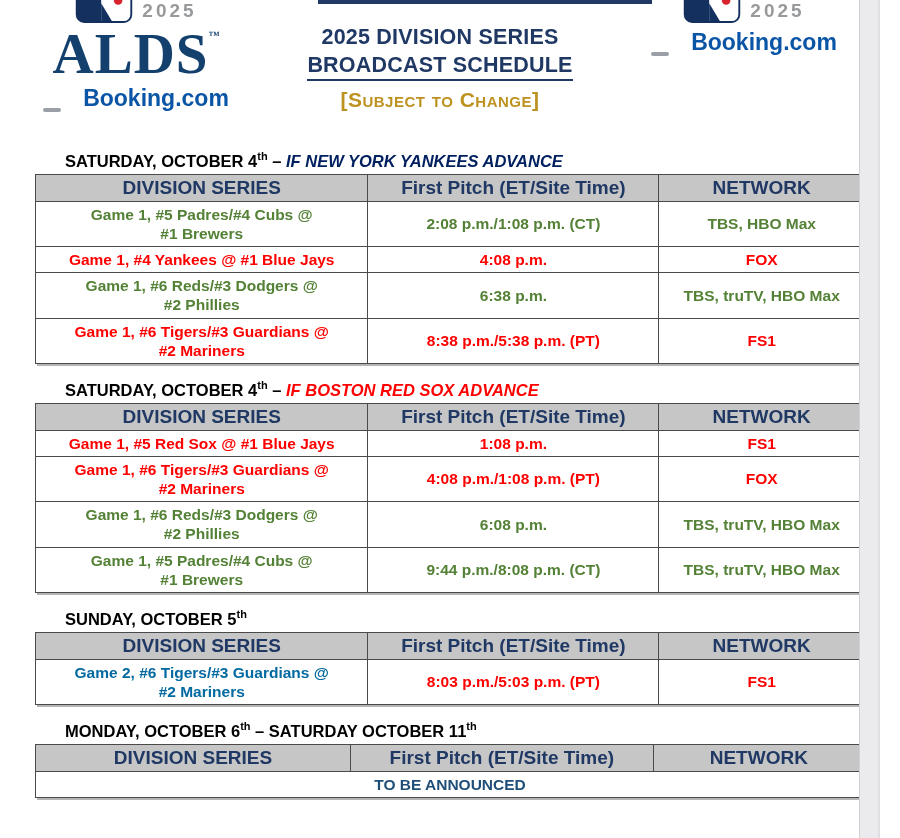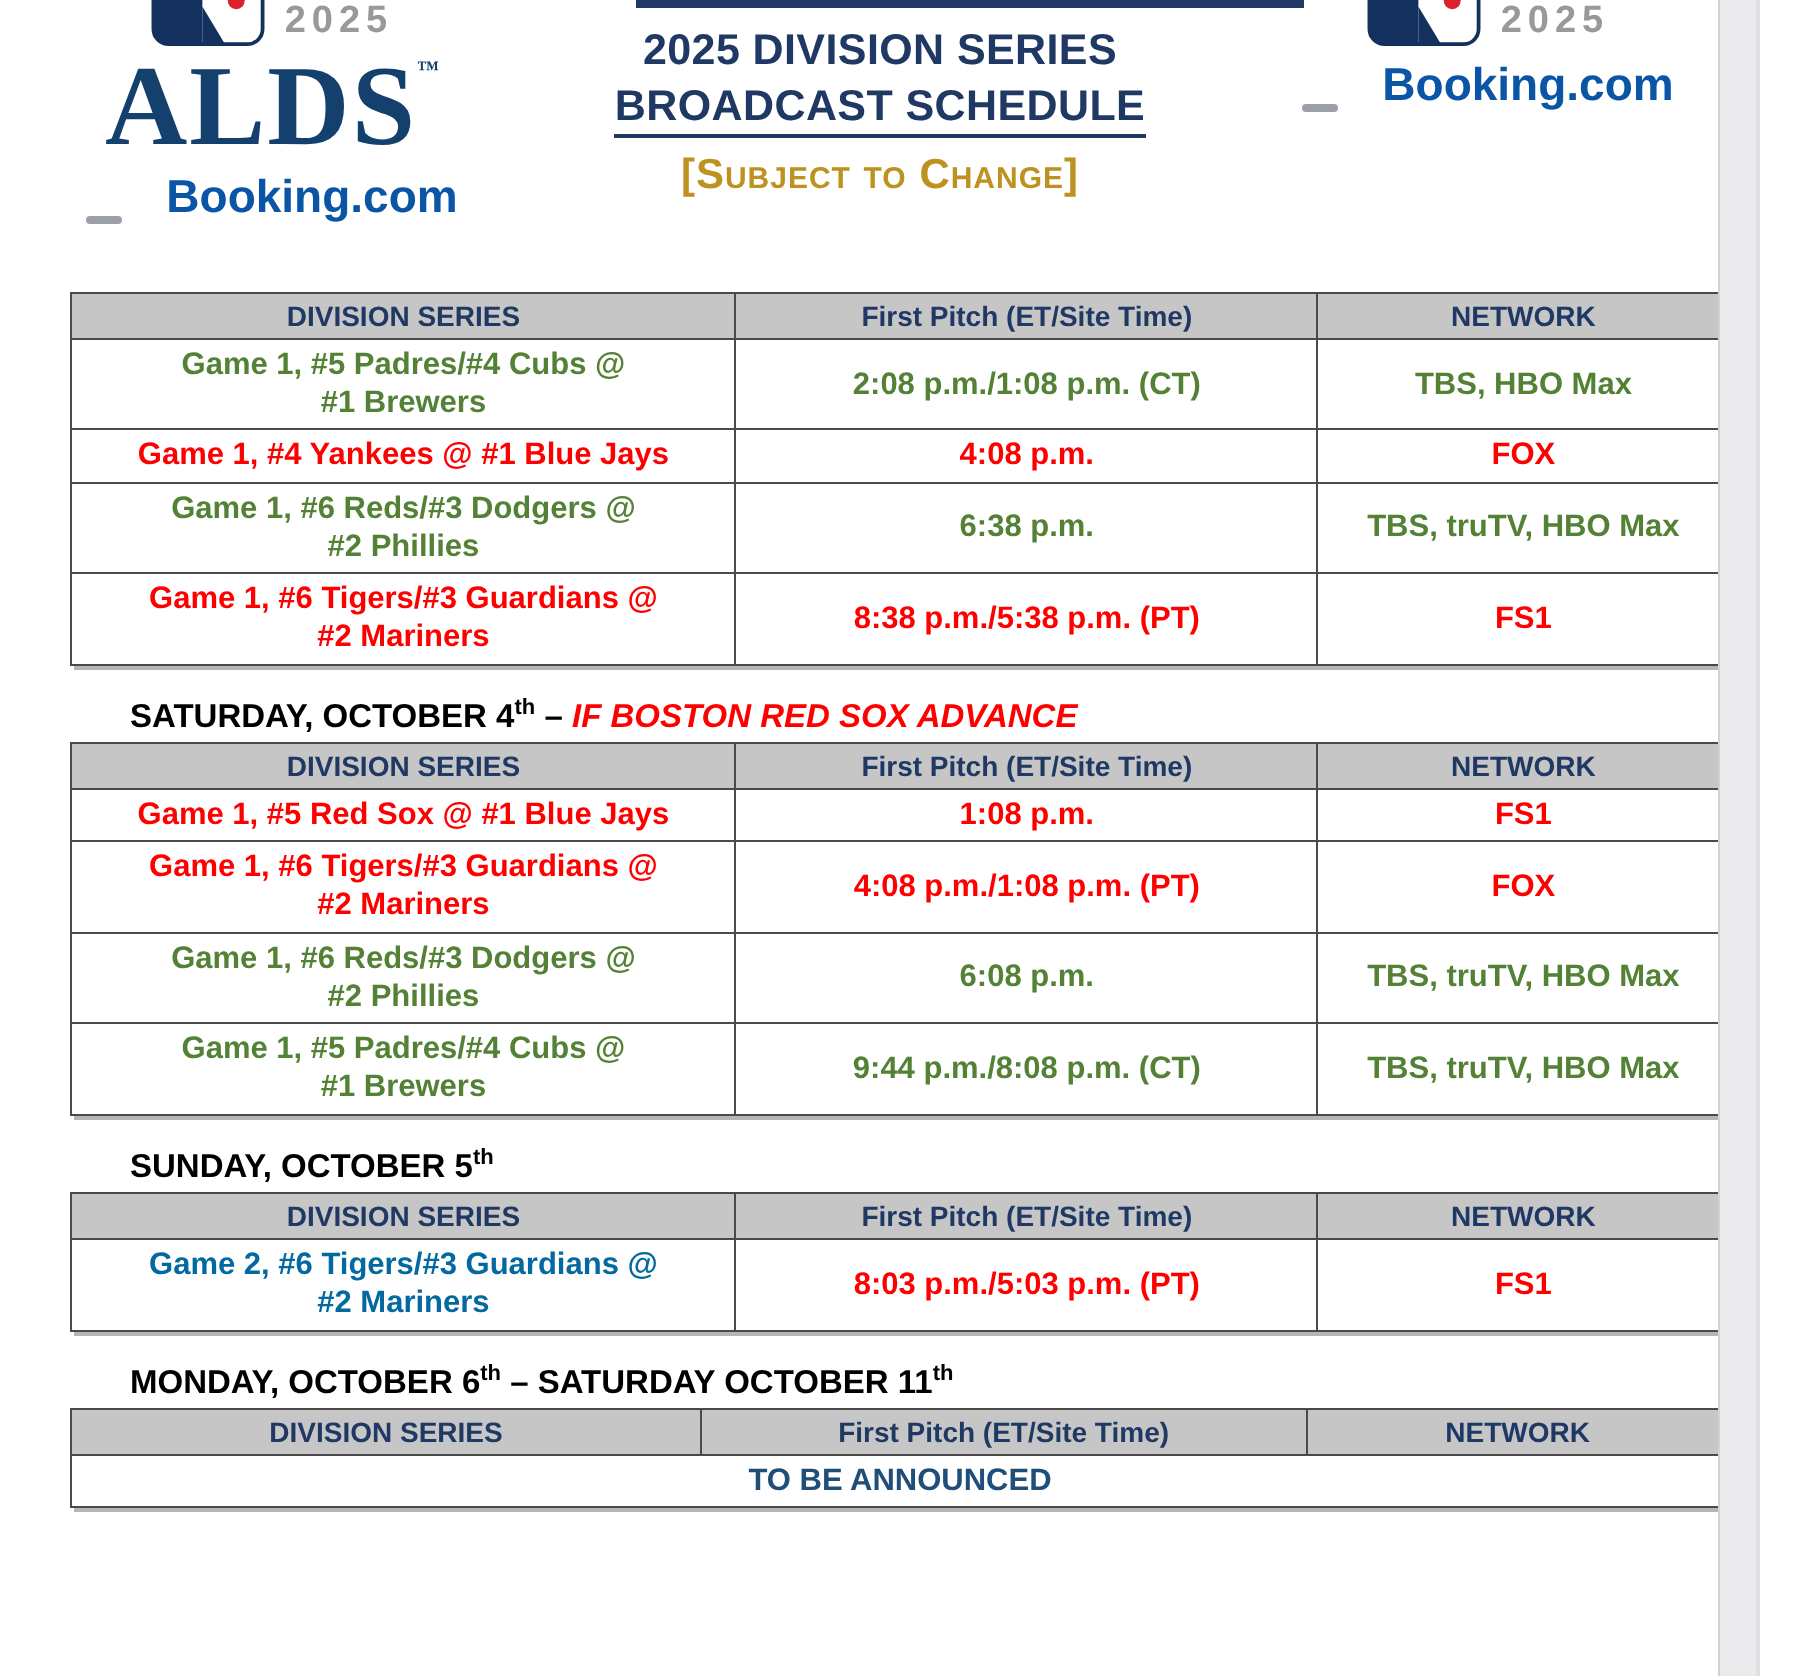--- a/index.html
+++ b/index.html
@@ -26,35 +26,35 @@
   .logo-block { width: 272px; text-align: center; flex: 0 0 auto; }
   .logo-top { display: flex; justify-content: center; align-items: center; gap: 9px; height: 26px; }
   .mlb-svg { width: 58px; height: 32px; margin-top: -12px; }
   .logo-year { font-size: 19px; font-weight: bold; color: #97999B; letter-spacing: 3px; margin-top: -4px; }
   .acronym { font-family: "Liberation Serif", serif; font-weight: bold; font-size: 57px; line-height: 0.98; color: #14406E; letter-spacing: 1px; }
   .acronym sup { font-size: 11px; letter-spacing: 0; vertical-align: 34px; }
   .sponsor { margin-top: 3px; display: flex; align-items: flex-end; justify-content: center; gap: 22px; }
   .dash-mark { width: 18px; height: 4px; background: #9aa0a6; border-radius: 2px; }
   .sponsor-text { font-size: 23px; font-weight: bold; color: #0A55A5; }
 
-  .title-block { flex: 1 1 auto; text-align: center; padding-top: 13px; }
+  .title-block { flex: 1 1 auto; text-align: center; padding-top: 25px; }
   .t1 { font-size: 21.5px; font-weight: bold; color: #1F3864; letter-spacing: 0.2px; }
   .t2 { display: inline-block; font-size: 21.5px; font-weight: bold; color: #1F3864; border-bottom: 2.5px solid #1F3864; padding-bottom: 1px; margin-top: 3px; letter-spacing: 0.2px; }
   .subtitle { margin-top: 7px; font-weight: bold; font-variant: small-caps; font-size: 21px; color: #BD9220; letter-spacing: 0.5px; }
 
   
   main { padding-left: 35px; }
   section { margin: 0; }
   .sec-title { margin: 4px 0 3px 30px; font-size: 16.5px; font-weight: bold; color: #000; }
   .sec-title .it { font-style: italic; }
   .sec-title sup { font-size: 11px; }
 
   table { width: 830px; border-collapse: collapse; table-layout: fixed; margin-bottom: 15px; box-shadow: 2px 2px 0 #b5b5b8; }
   th, td { border: 1px solid #4a4a4a; text-align: center; font-weight: bold; }
-  th { background: #C6C6C6; color: #1F3864; font-size: 14px; padding: 2px 4px; height: 18px; }
+  th { background: #C6C6C6; color: #1F3864; font-size: 19px; padding: 2px 4px; height: 18px; }
   td { font-size: 15.5px; padding: 3px 5px; line-height: 1.24; white-space: pre-line; }
   td.tba { color: #1F4E79; }
 </style>
 </head>
 <body>
 
 <div class="page">
 
   <header>
     <div class="top-bar"></div>
@@ -94,20 +94,21 @@
       </div>
       <div class="sponsor">
         <span class="dash-mark"></span>
         <span class="sponsor-text">Booking.com</span>
       </div>
     </div>
   </header>
 
   <main>
   <section>
+    <div class="sec-title"><span>SATURDAY, OCTOBER 4</span><sup>th</sup><span> – </span><span class="it" style="color: rgb(0, 32, 96);">IF NEW YORK YANKEES ADVANCE</span></div>
     <table>
       <colgroup>
             <col style="width: 40.1%;">
             <col style="width: 35.1%;">
             <col style="width: 24.8%;">
           </colgroup>
       <thead>
         <tr>
           <th>DIVISION SERIES</th>
           <th>First Pitch (ET/Site Time)</th>

